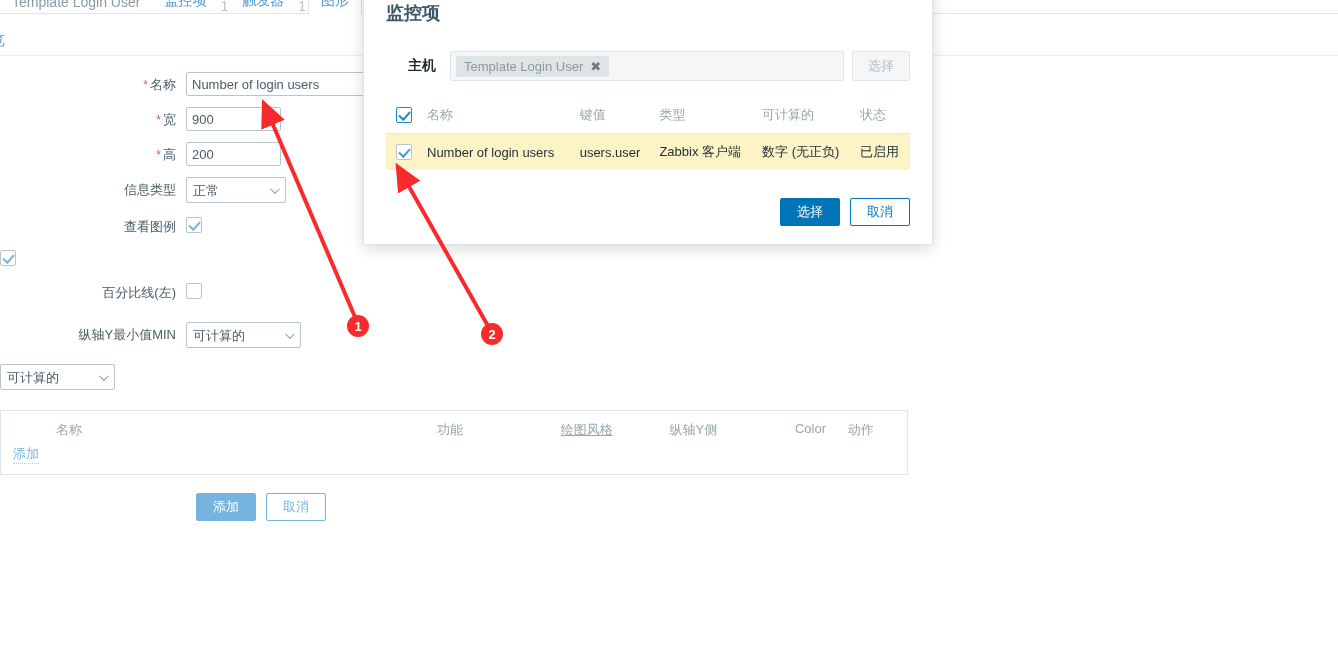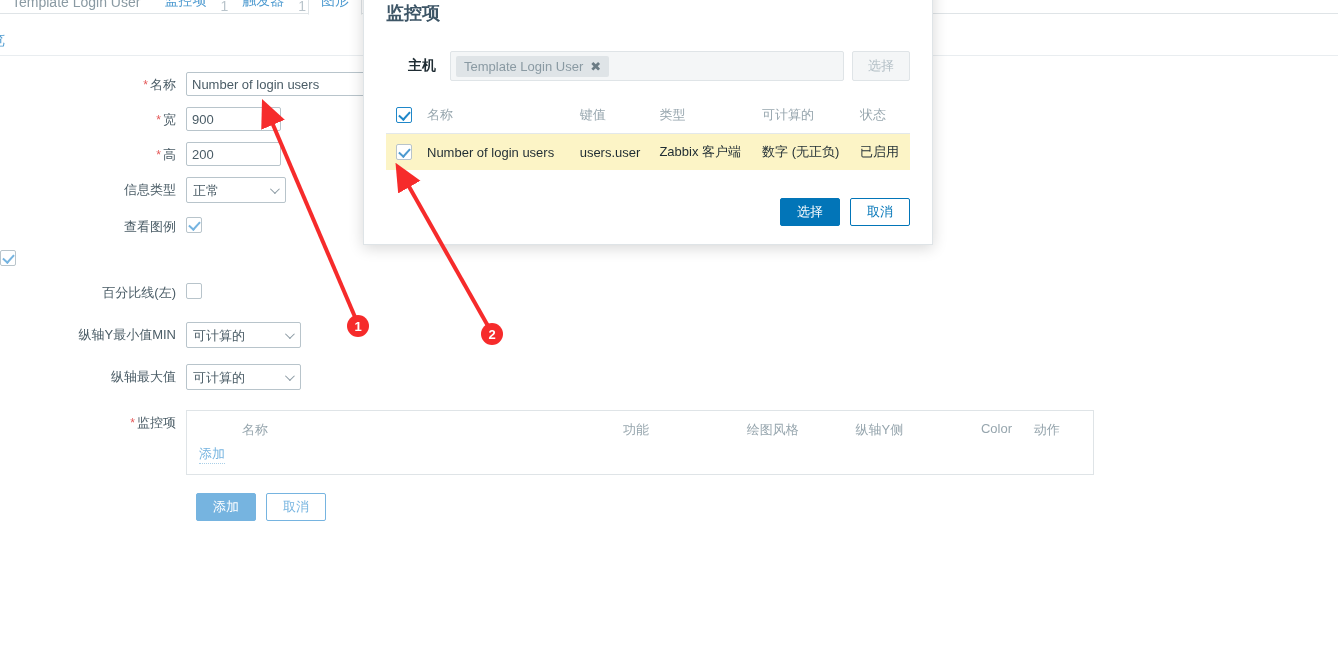--- a/index.html
+++ b/index.html
@@ -90,21 +90,21 @@
   }
 
   
   .itemsbox {
     border: 1px solid #dfe4e7; background: #fff;
     width: 908px; padding: 8px 0 10px 0;
   }
   .ithead { display: flex; font-size: 13px; color: #97a6ae; padding: 2px 0 6px 0; }
   .ith-name { width: 440px; padding-left: 55px; }
   .ith-fn   { width: 125px; }
-  .ith-st   { width: 110px; }
+  .ith-st   { width: 110px; text-decoration: underline; }
   .ith-y    { width: 105px; }
   .ith-col  { width: 75px; text-align: center; }
   .ith-act  { width: 60px; }
   .addlink {
     margin-left: 12px; font-size: 13px; color: #76b4e0;
     border-bottom: 1px dotted #a9cfe8; display: inline-block; cursor: pointer;
   }
 
   
   .btnrow { display: flex; gap: 10px; margin-left: 196px; margin-top: 18px; }
@@ -258,33 +258,31 @@
         <span class="selwrap">
           <select class="sel sel-w2">
             <option>可计算的</option>
           </select>
           <span class="chev"></span>
         </span>
       </div>
     </div>
 
     <div class="frow" style="margin-bottom:20px">
-      <div class="flabel">纵轴最大值</div>
       <div class="fctl">
         <span class="selwrap">
           <select class="sel sel-w2">
             <option>可计算的</option>
           </select>
           <span class="chev"></span>
         </span>
       </div>
     </div>
 
     <div class="frow">
-      <div class="flabel"><span class="req">*</span><span>监控项</span></div>
       <div class="fctl">
         <div class="itemsbox">
           <div class="ithead">
             <div class="ith-name">名称</div>
             <div class="ith-fn">功能</div>
             <div class="ith-st">绘图风格</div>
             <div class="ith-y">纵轴Y侧</div>
             <div class="ith-col">Color</div>
             <div class="ith-act">动作</div>
           </div>

